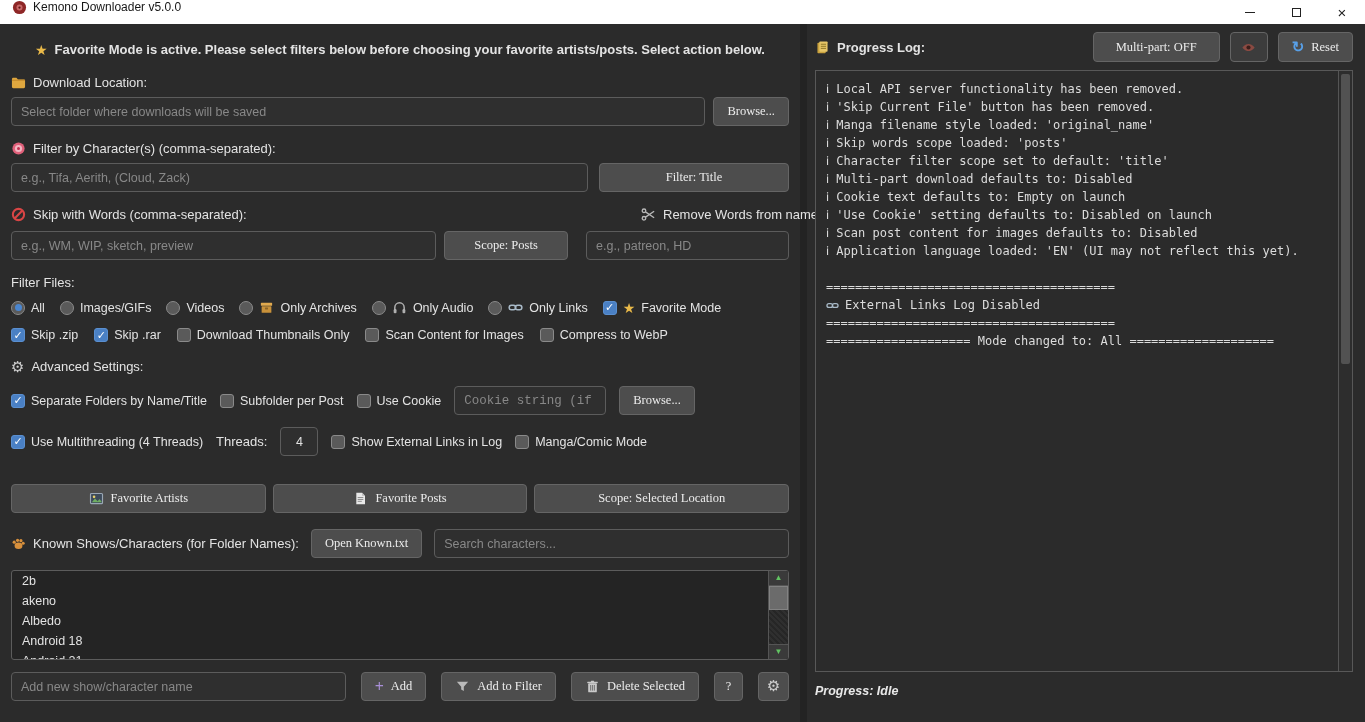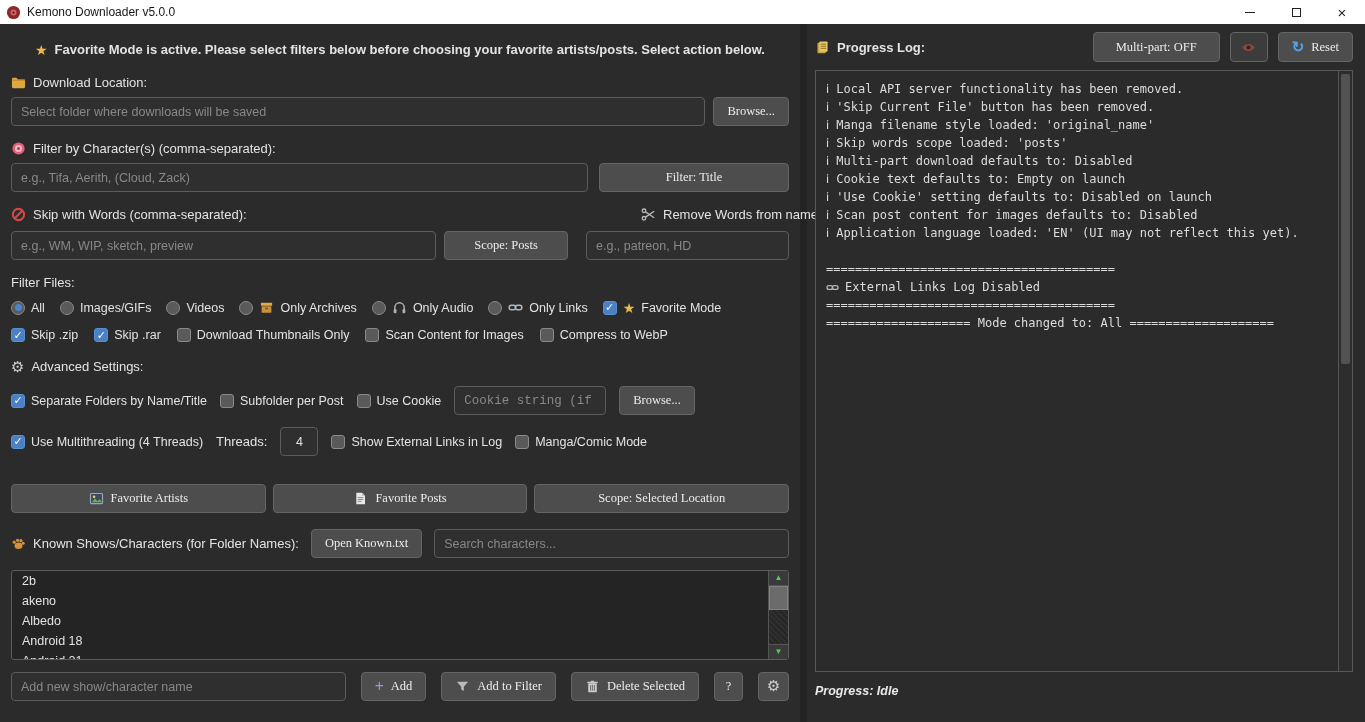--- a/index.html
+++ b/index.html
@@ -1,21 +1,21 @@
 <!DOCTYPE html>
 <html><head>
 <meta charset="utf-8">
 <style>
   *{box-sizing:border-box;margin:0;padding:0}
   html,body{width:1365px;height:722px}
   body{font-family:"Liberation Sans","DejaVu Sans",sans-serif;background:#2b2b2b;color:#e3e3e3;overflow:hidden}
   .window{width:1365px;height:722px;display:flex;flex-direction:column;background:#2b2b2b}
 
   
-  .titlebar{height:24px;background:#ffffff;display:flex;align-items:center;padding-left:6px;flex:0 0 auto}
+  .titlebar{height:24px;background:#ffffff;display:flex;align-items:flex-start;padding-left:12px;flex:0 0 auto}
   .titlebar .title{font-size:12px;color:#161616;margin-left:6px}
   .win-controls{margin-left:auto;display:flex;height:100%}
   .win-btn{width:46px;height:100%;display:flex;align-items:center;justify-content:center;color:#222}
   .min-glyph{width:10px;height:1px;background:#222;display:inline-block}
   .max-glyph{width:9px;height:9px;border:1px solid #222;display:inline-block}
   .close-glyph{font-size:15px;line-height:1;color:#222}
 
   
   .main{flex:1;display:flex;min-height:0}
   .left-panel{flex:0 0 800px;width:800px;padding:8px 11px 10px;display:flex;flex-direction:column;min-height:0}
@@ -394,20 +394,21 @@
           </button>
         </div>
       </div>
 
       <div class="log-box">
         <div class="log-lines">
           <div class="log-line">ℹ Local API server functionality has been removed.</div>
           <div class="log-line">ℹ 'Skip Current File' button has been removed.</div>
           <div class="log-line">ℹ Manga filename style loaded: 'original_name'</div>
           <div class="log-line">ℹ Skip words scope loaded: 'posts'</div>
+          <div class="log-line">ℹ Character filter scope set to default: 'title'</div>
           <div class="log-line">ℹ Multi-part download defaults to: Disabled</div>
           <div class="log-line">ℹ Cookie text defaults to: Empty on launch</div>
           <div class="log-line">ℹ 'Use Cookie' setting defaults to: Disabled on launch</div>
           <div class="log-line">ℹ Scan post content for images defaults to: Disabled</div>
           <div class="log-line">ℹ Application language loaded: 'EN' (UI may not reflect this yet).</div>
           <div class="log-line"></div>
           <div class="log-line">========================================</div>
           <div class="log-line link-line">
             <svg class="icon" style="width:13px;height:13px" viewBox="0 0 16 16">
                 <g fill="none" stroke="#a9bac8" stroke-width="1.6">

